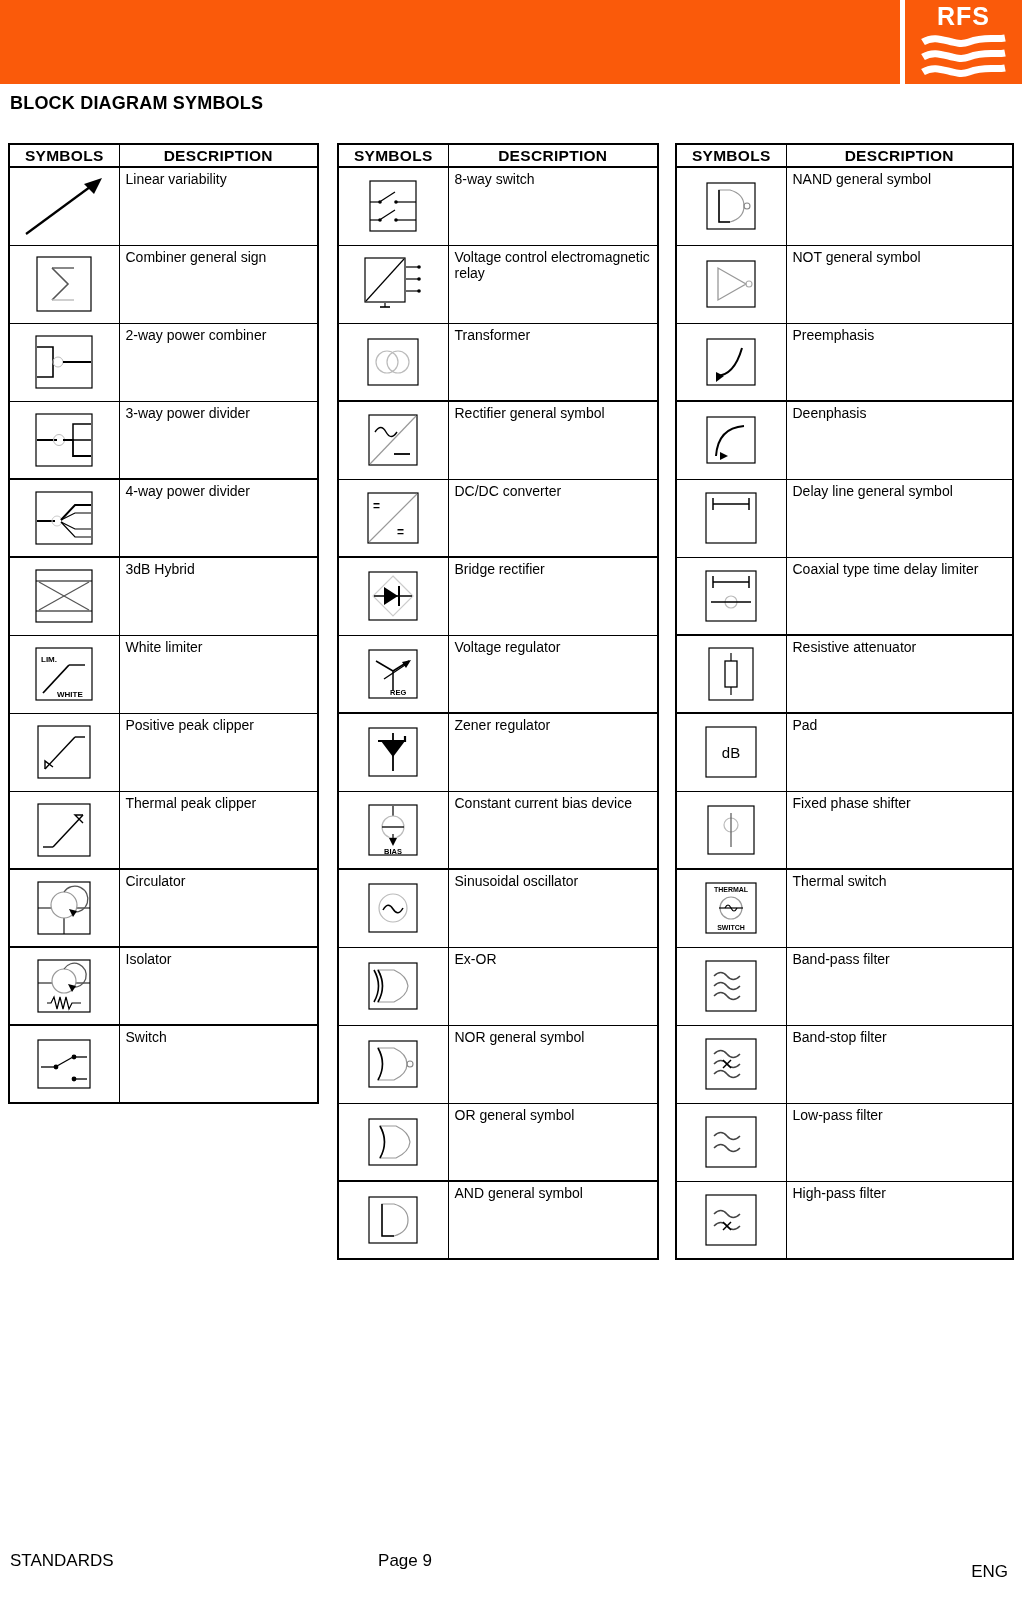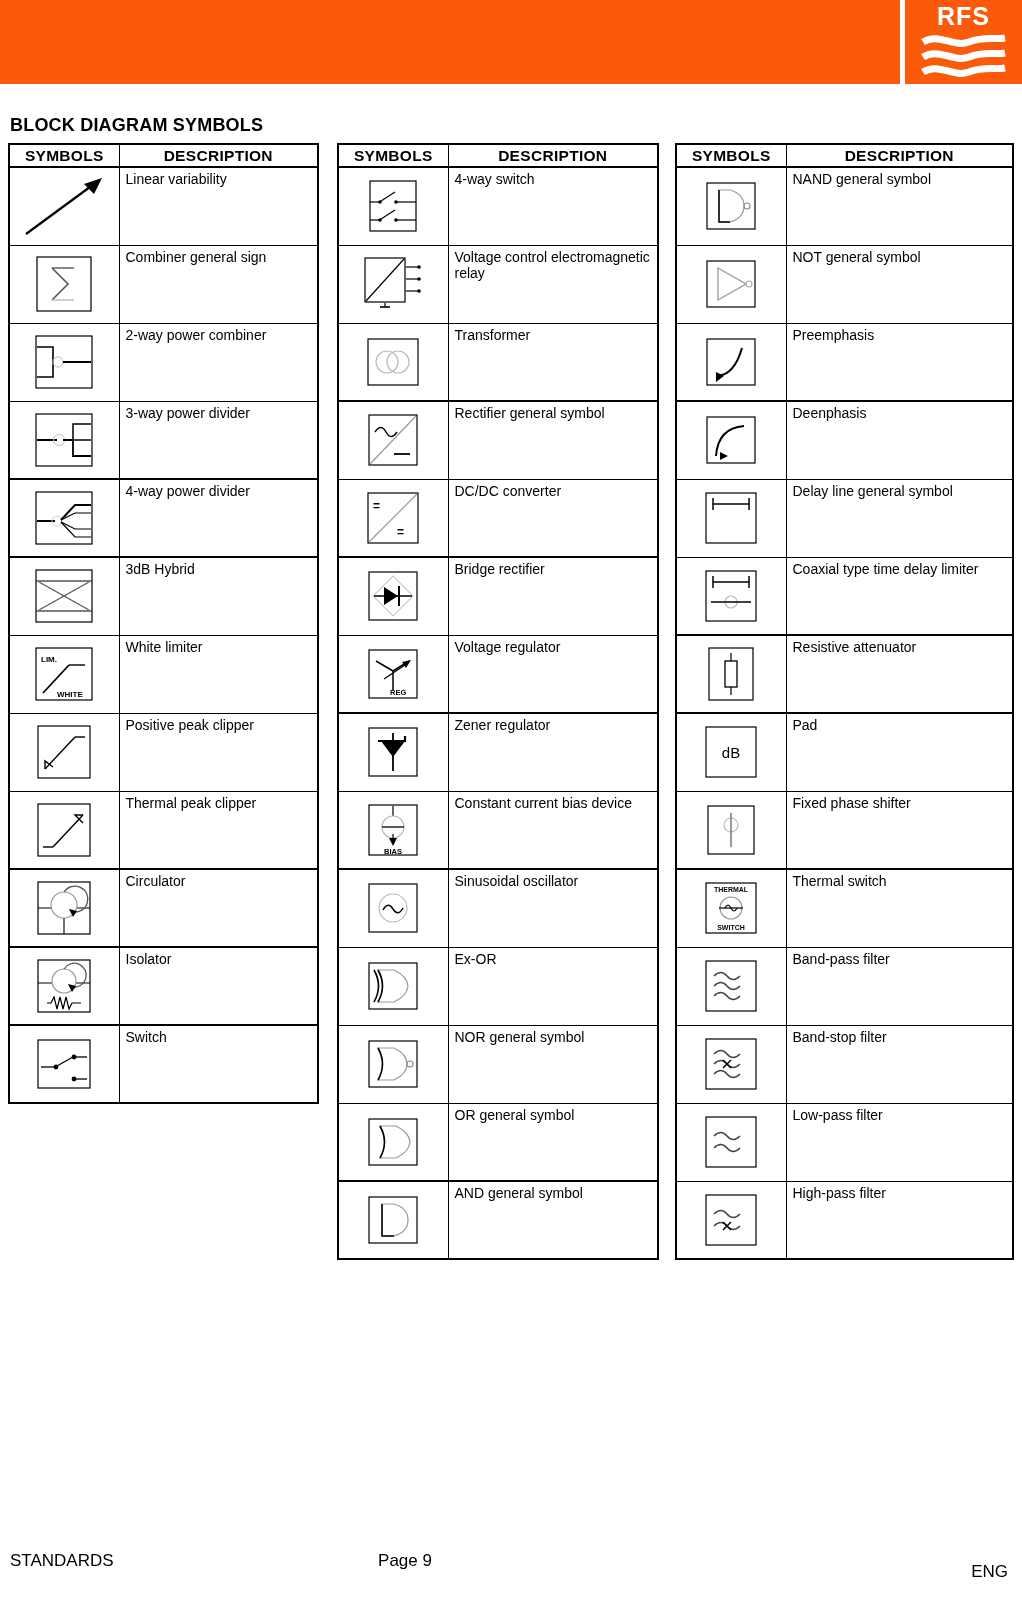--- a/index.html
+++ b/index.html
@@ -38,21 +38,21 @@
     color: #ffffff;
     line-height: 1;
   }
   #logo .logo-waves {
     position: absolute; left: 0; top: 32px;
     width: 117px; height: 52px;
   }
 
   
   #page-title {
-    position: absolute; left: 10px; top: 115px;
+    position: absolute; left: 10px; top: 93px;
     font-size: 18px; font-weight: bold;
     letter-spacing: 0.2px;
     white-space: nowrap;
   }
 
   
   .sym-table {
     position: absolute;
     top: 143px;
     border-collapse: collapse;
@@ -299,21 +299,21 @@
             <line x1="12" y1="21" x2="26" y2="12" stroke="#000" stroke-width="1.2"></line>
             <circle cx="27" cy="22" r="1.8" fill="#000"></circle>
             <line x1="28" y1="22" x2="47" y2="22" stroke="#000" stroke-width="1.2"></line>
             <line x1="1" y1="40" x2="10" y2="40" stroke="#000" stroke-width="1.2"></line>
             <circle cx="11" cy="40" r="1.8" fill="#000"></circle>
             <line x1="12" y1="39" x2="26" y2="30" stroke="#000" stroke-width="1.2"></line>
             <circle cx="27" cy="40" r="1.8" fill="#000"></circle>
             <line x1="28" y1="40" x2="47" y2="40" stroke="#000" stroke-width="1.2"></line>
           </svg>
         </td>
-        <td class="desc-cell">4-way switch</td>
+        <td class="desc-cell">8-way switch</td>
       </tr>
       <tr class="r">
         <td class="sym-cell">
           <svg width="58" height="54" viewBox="0 0 58 54">
             <rect x="1" y="1" width="40" height="44" stroke="#000" fill="#fff" stroke-width="1.2"></rect>
             <line x1="2" y1="44" x2="40" y2="2" stroke="#000" stroke-width="1.2"></line>
             <line x1="16" y1="50" x2="26" y2="50" stroke="#000" stroke-width="1.6"></line>
             <line x1="21" y1="46" x2="21" y2="50" stroke="#000" stroke-width="1.2"></line>
             <line x1="42" y1="10" x2="56" y2="10" stroke="#000" stroke-width="1.2"></line>
             <circle cx="55" cy="10" r="1.8" fill="#000"></circle>

